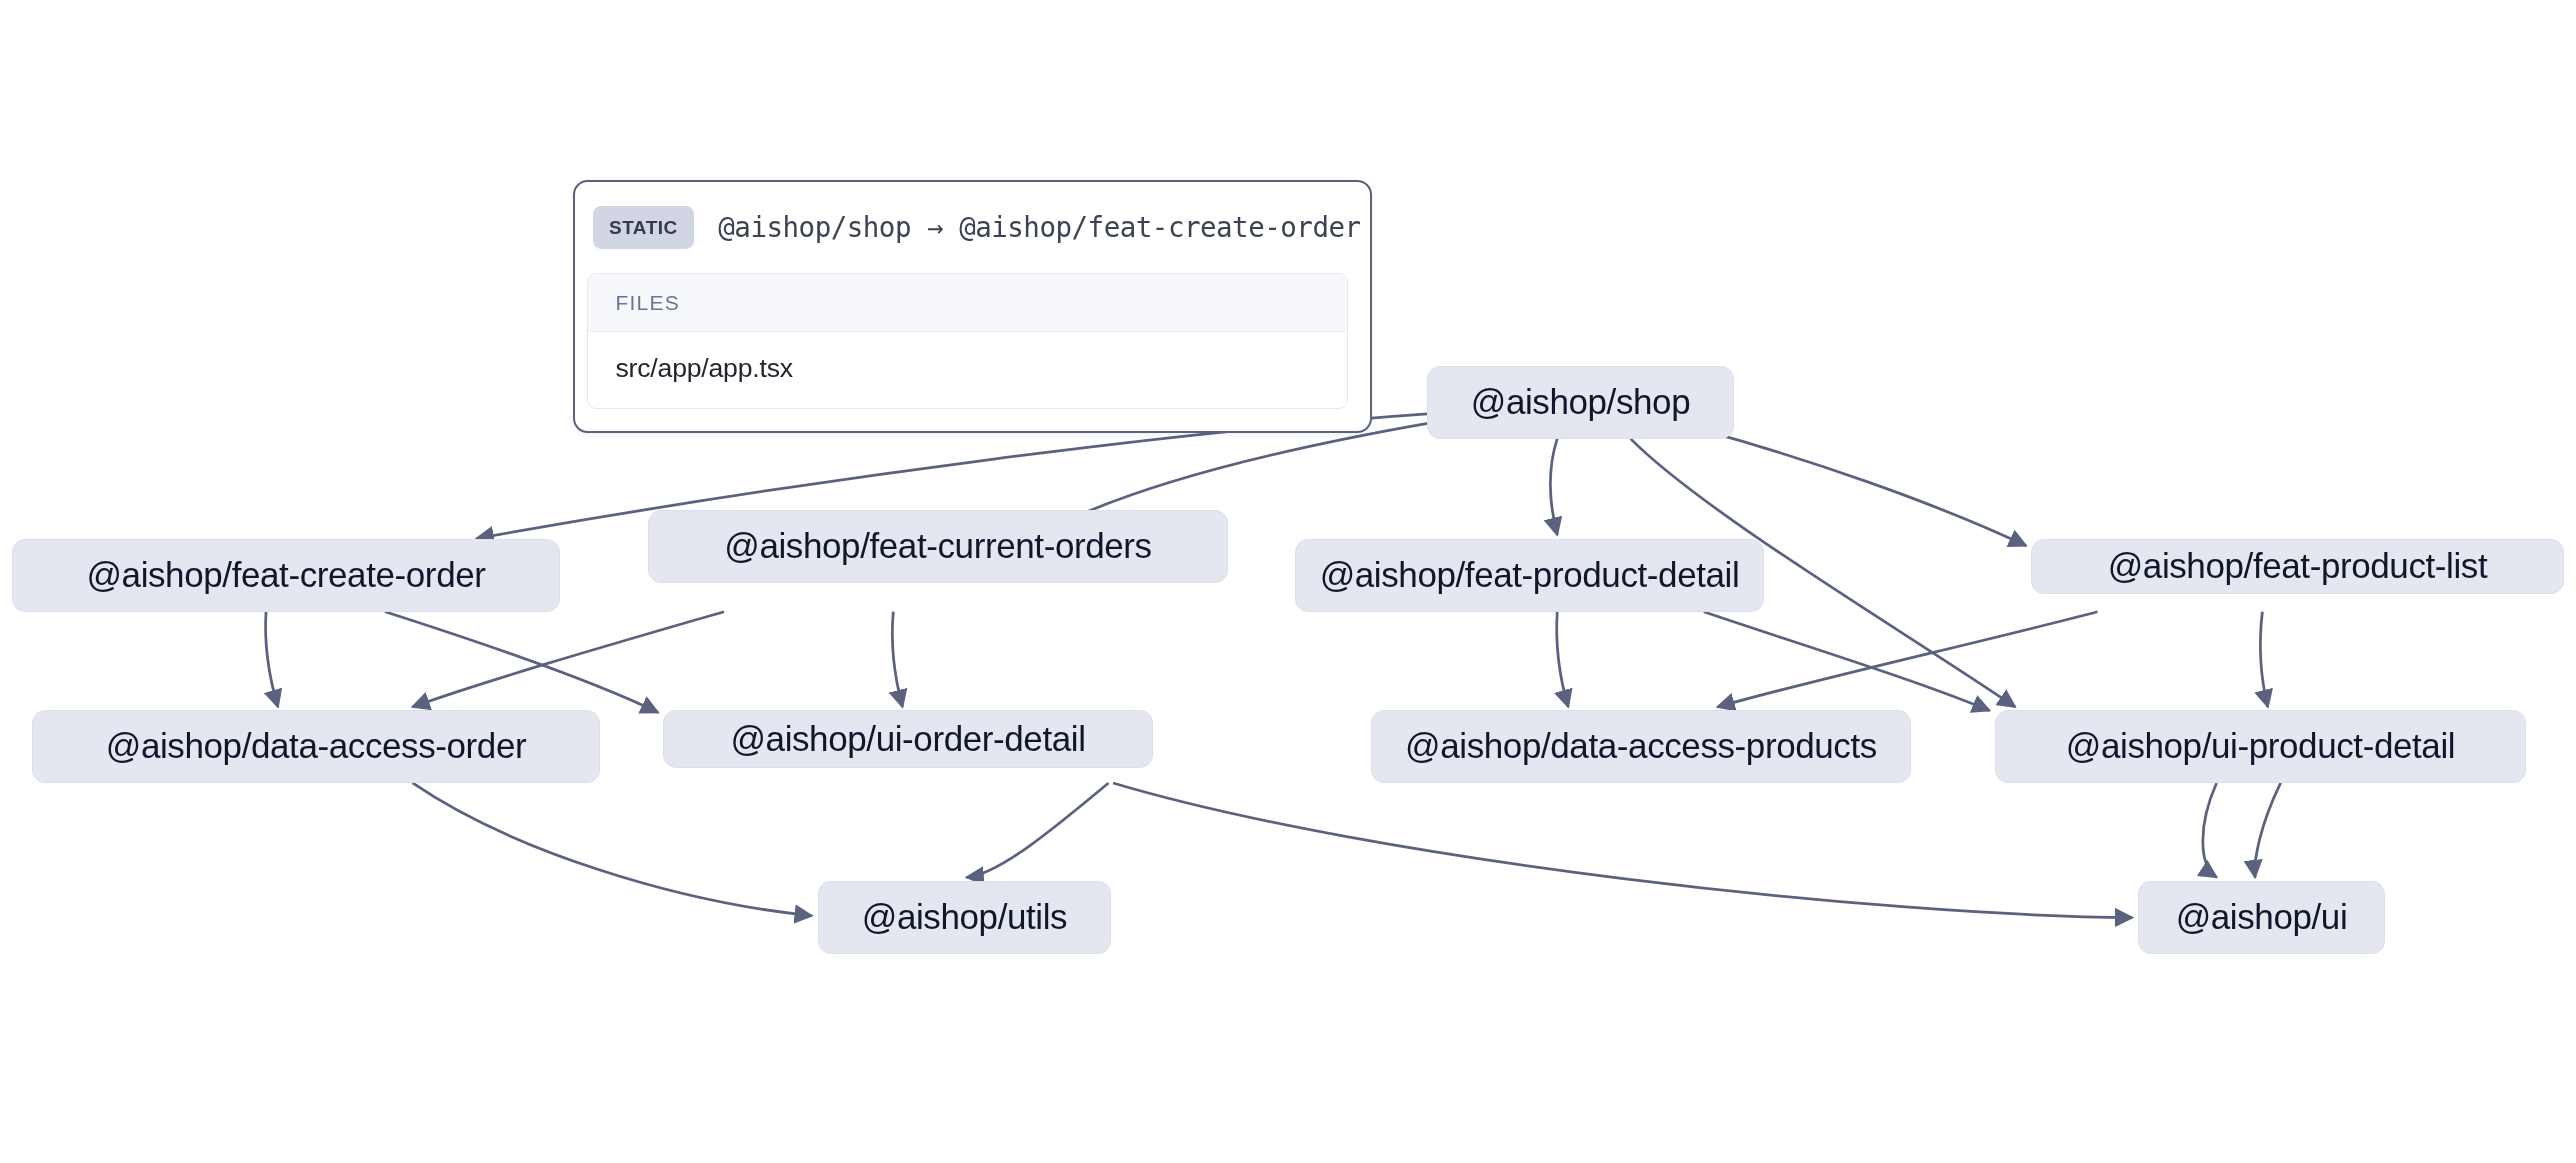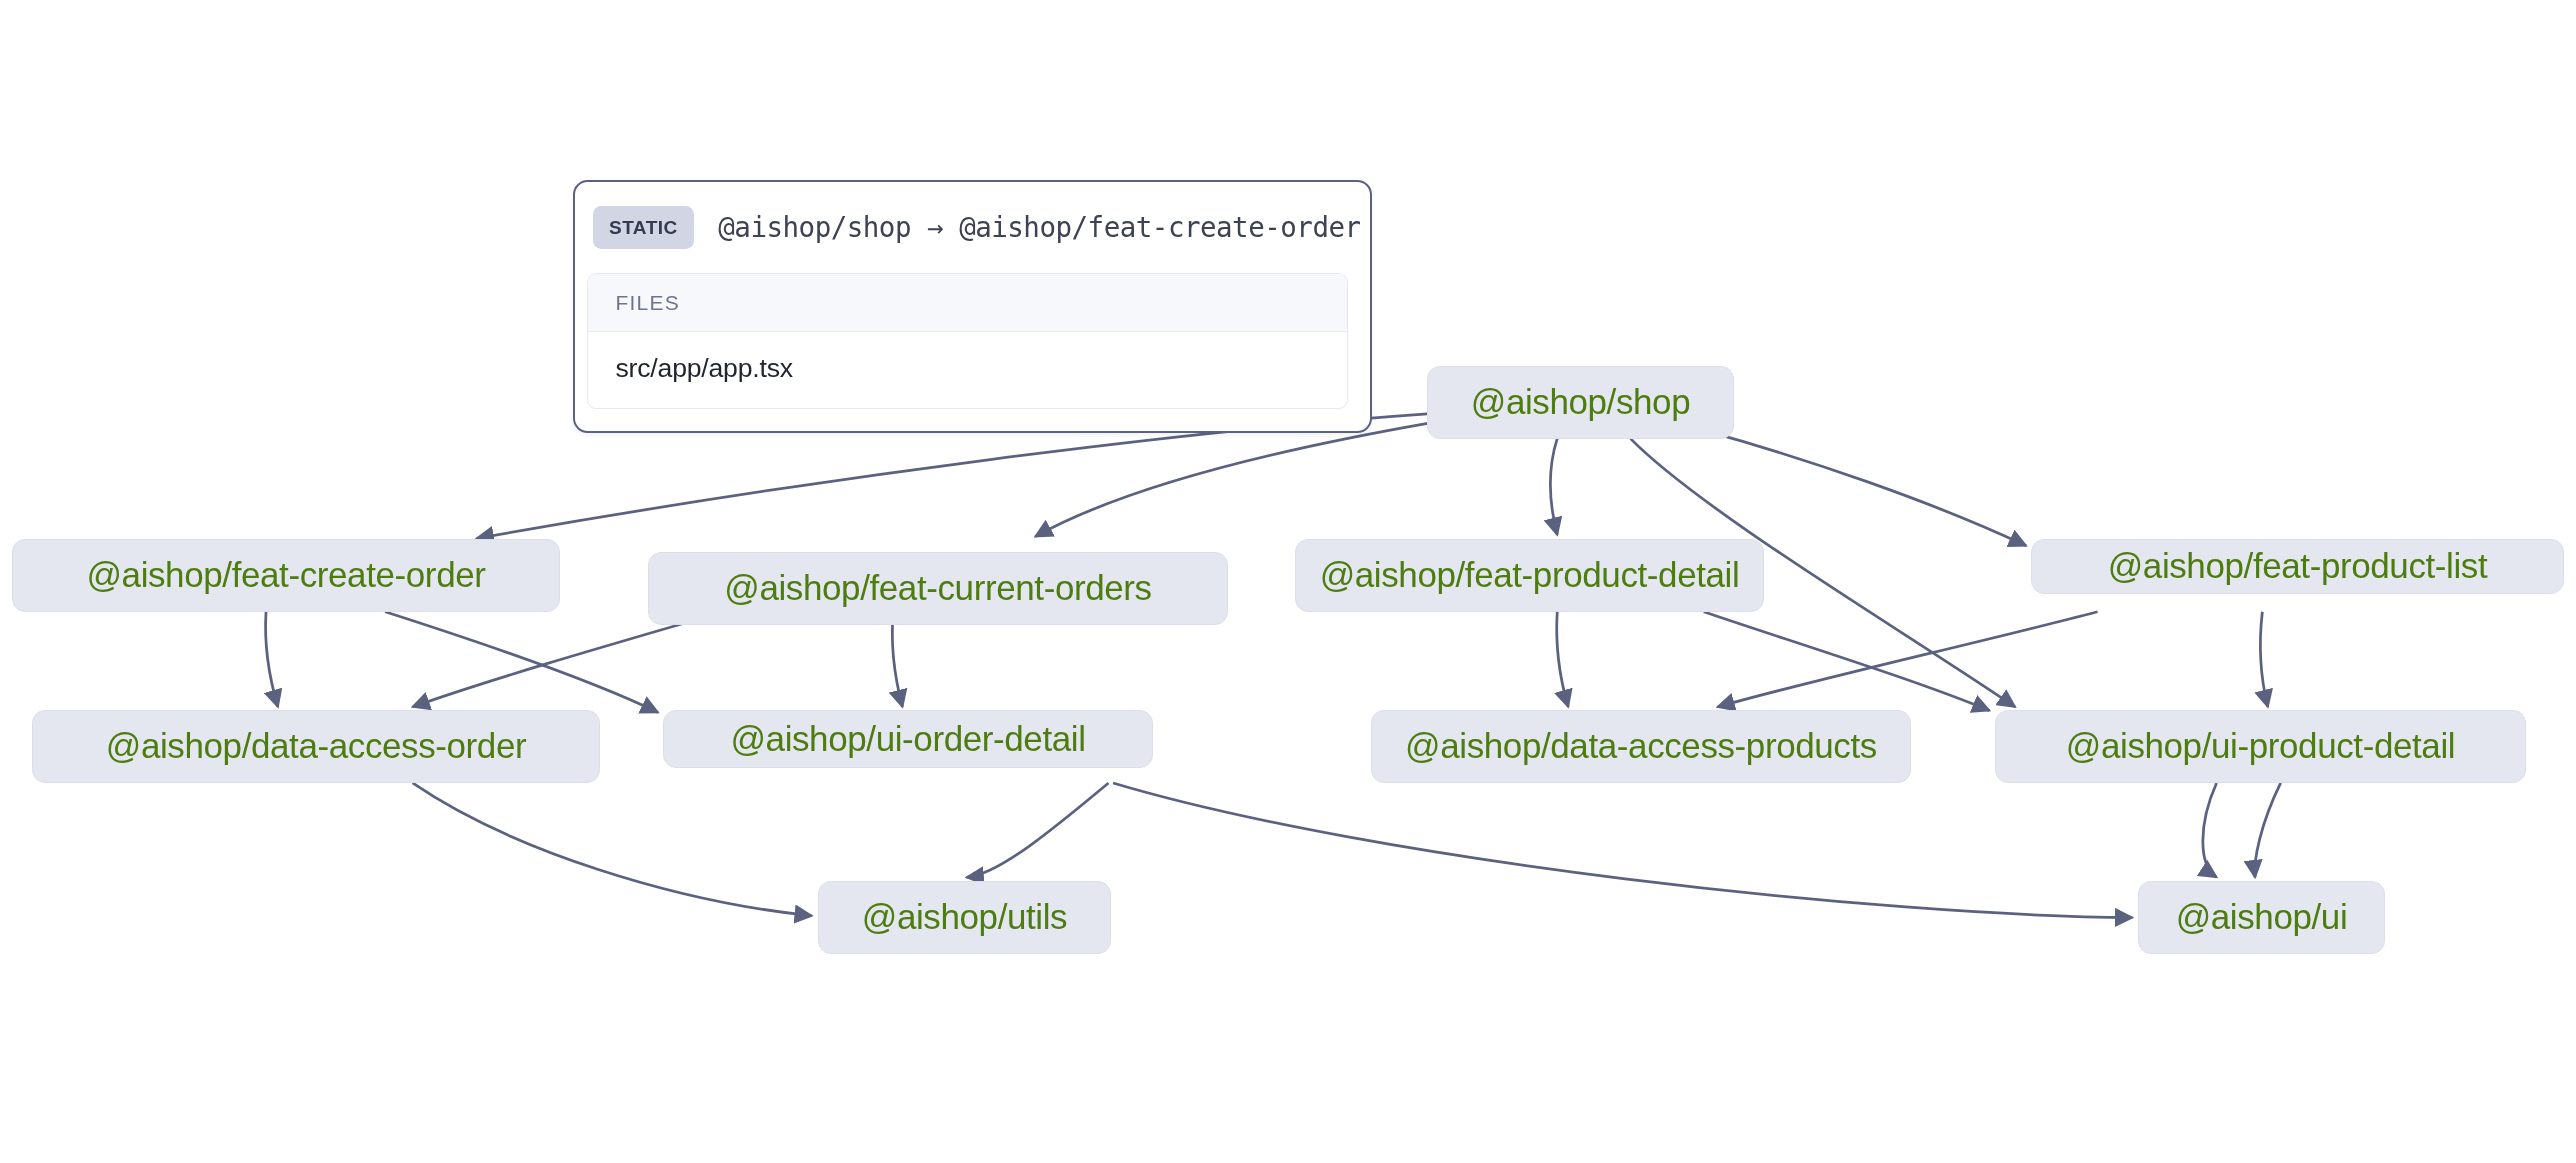--- a/index.html
+++ b/index.html
@@ -26,21 +26,21 @@
     width: 2576px;
     height: 1163px;
     pointer-events: none;
   }
   .node {
     position: absolute;
     box-sizing: border-box;
     background: #e4e6f0;
     border: 0.9px solid #dcdfeb;
     border-radius: 13px;
-    color: #4d7c0f;
+    color: #0f172a;
     font-size: 35px;
     font-weight: 400;
     letter-spacing: -0.4px;
     display: flex;
     align-items: center;
     justify-content: center;
     white-space: nowrap;
     cursor: pointer;
   }
   .node-label {
@@ -155,21 +155,21 @@
     </g>
   </svg>
 
   <div id="node-layer">
       <div class="node" style="left: 1427px; top: 366px; width: 307px; height: 73px;">
         <span class="node-label">@aishop/shop</span>
       </div>
       <div class="node" style="left: 12px; top: 539px; width: 548px; height: 73px;">
         <span class="node-label">@aishop/feat-create-order</span>
       </div>
-      <div class="node" style="left: 648px; top: 552px; width: 580px; height: 73px;">
+      <div class="node" style="left: 648px; top: 510px; width: 580px; height: 73px;">
         <span class="node-label">@aishop/feat-current-orders</span>
       </div>
       <div class="node" style="left: 1295px; top: 539px; width: 469px; height: 73px;">
         <span class="node-label">@aishop/feat-product-detail</span>
       </div>
       <div class="node" style="left: 2031px; top: 539px; width: 533px; height: 55px;">
         <span class="node-label">@aishop/feat-product-list</span>
       </div>
       <div class="node" style="left: 32px; top: 710px; width: 568px; height: 73px;">
         <span class="node-label">@aishop/data-access-order</span>

